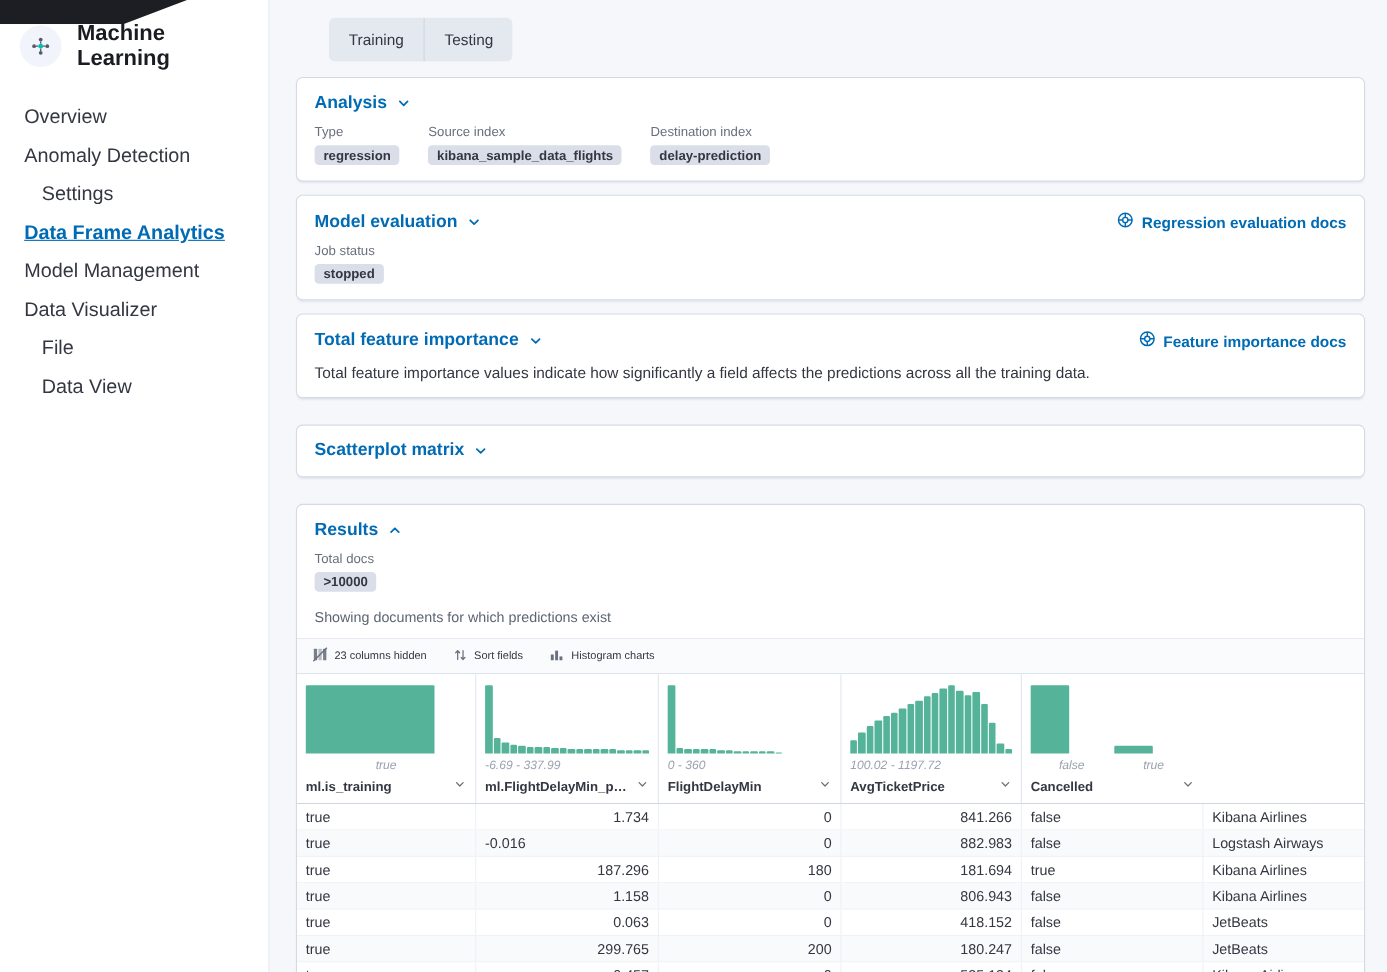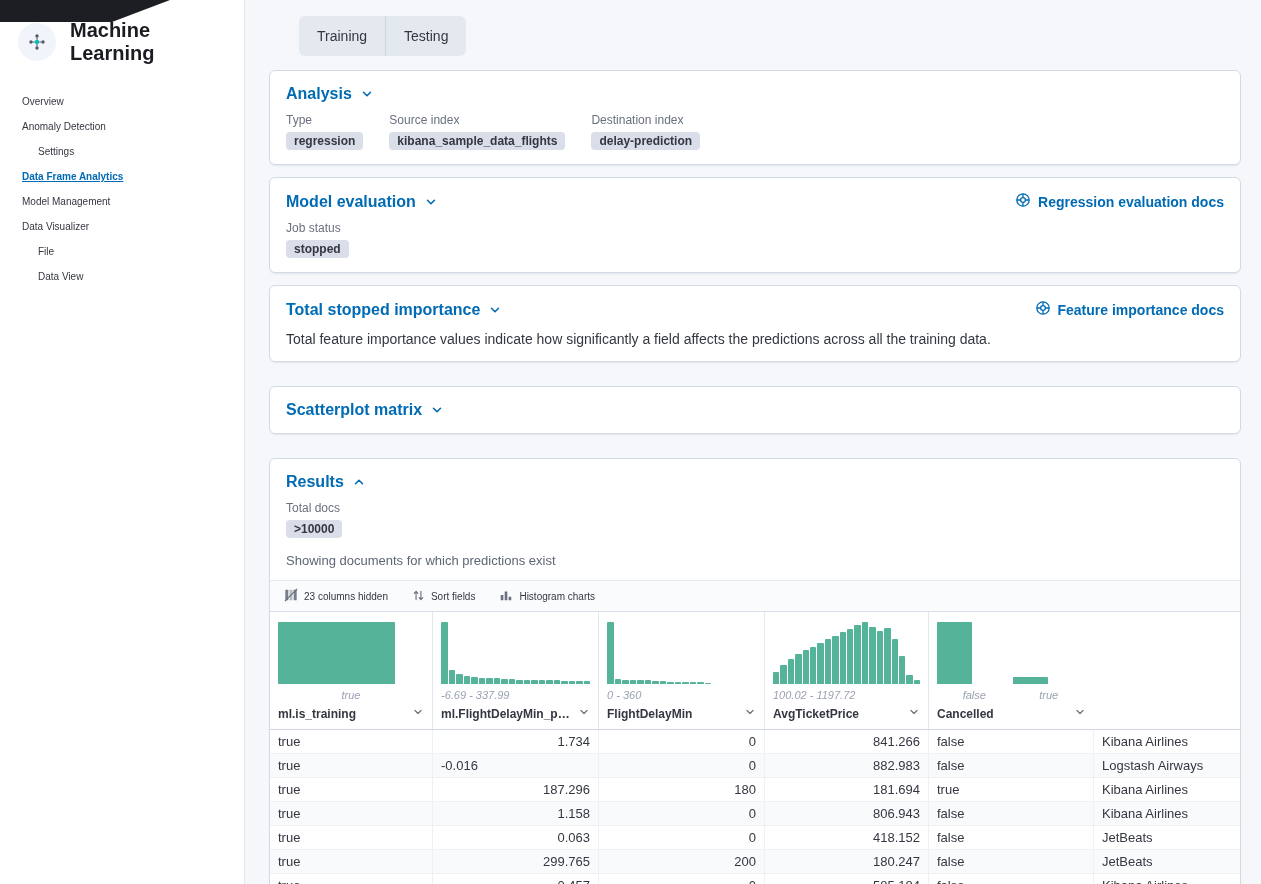--- a/index.html
+++ b/index.html
@@ -5,21 +5,21 @@
   *{box-sizing:border-box;margin:0;padding:0}
   html,body{width:1261px;height:884px;overflow:hidden}
   body{position:relative;background:#f5f7fa;font-family:"Liberation Sans","DejaVu Sans",sans-serif;color:#343741}
   .corner{position:absolute;top:0;left:0;width:170px;height:22px;background:#1c1e24;clip-path:polygon(0 0,170px 0,112px 22px,0 22px);z-index:6}
   
   .sidebar{position:absolute;left:0;top:0;bottom:0;width:245px;background:#fff;border-right:1px solid #e3e8f0;z-index:2}
   .sidebar-head{display:flex;align-items:center;gap:14px;padding:19px 16px 24px 18px}
   .logo{width:38px;height:38px;border-radius:50%;background:#f1f4fa;display:flex;align-items:center;justify-content:center;flex:0 0 38px}
   .app-title{font-size:20px;font-weight:700;color:#1a1c21}
   .nav{padding:0 10px 0 22px}
-  .nav-item{font-size:10px;color:#343741;padding:7px 0;cursor:pointer;white-space:nowrap}
+  .nav-item{font-size:18px;color:#343741;padding:7px 0;cursor:pointer;white-space:nowrap}
   .nav-item.indent{padding-left:16px}
   .nav-item.active{color:#006bb4;font-weight:700;text-decoration:underline}
   
   .main{position:absolute;left:245px;right:0;top:0;bottom:0;padding:16px 20px 0 24px;overflow:hidden}
   .toprow{display:flex;align-items:flex-start;margin-bottom:14px}
   .searchbar{flex:1;position:relative;height:40px;background:#fff;border:1px solid #d3dae6;border-radius:6px;box-shadow:0 1px 2px rgba(152,162,179,.18)}
   .searchbar input{width:100%;height:100%;border:0;background:transparent;padding:0 64px 0 14px;font-size:14px;outline:none;font-family:inherit;color:#343741}
   .searchbar input::placeholder{color:#8b93a5}
   .kql{position:absolute;right:0;top:0;bottom:0;display:flex;align-items:center;padding:0 13px;font-size:12px;font-weight:700;color:#006bb4;background:#e9edf3;border-left:1px solid #d3dae6;border-radius:0 5px 5px 0;cursor:pointer}
   .btn-group{display:flex;margin-left:30px;border-radius:6px;overflow:hidden;flex:0 0 auto}
@@ -146,21 +146,21 @@
     </div>
     <div style="margin-top:10px">
       <div class="field-label">Job status</div>
       <span class="badge">stopped</span>
     </div>
   </section>
 
   <section class="panel">
     <div class="panel-toprow">
       <div class="panel-title">
-        <span>Total stopped importance</span>
+        <span>Total feature importance</span>
         <span class="chev">
           <svg width="14" height="14" viewBox="0 0 16 16" fill="none">
               <path d="M4 6l4 4 4-4" stroke="#006bb4" stroke-width="1.8" stroke-linecap="round" stroke-linejoin="round"></path>
             </svg>
         </span>
       </div>
       <div class="doc-link">
         <span>
           <svg width="16" height="16" viewBox="0 0 16 16" fill="none">
               <circle cx="8" cy="8" r="6.2" stroke="#006bb4" stroke-width="1.3"></circle>

